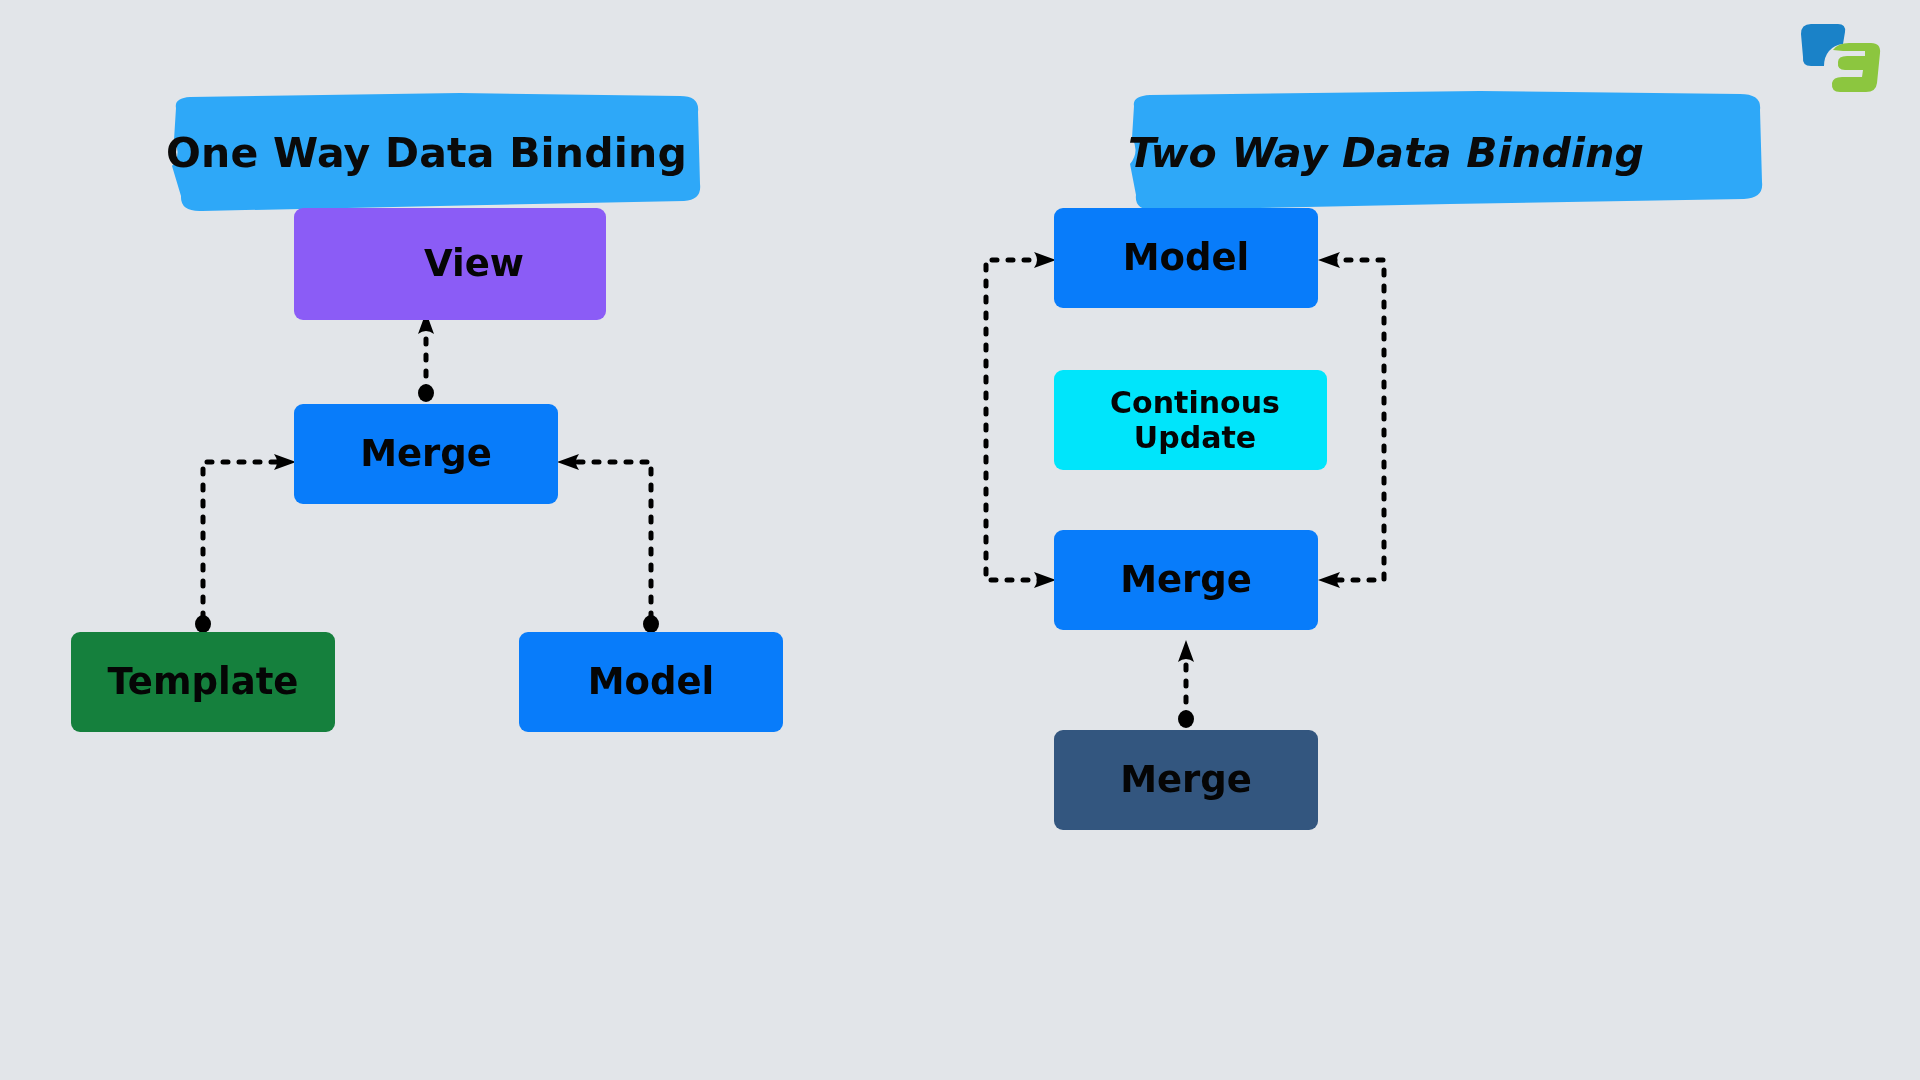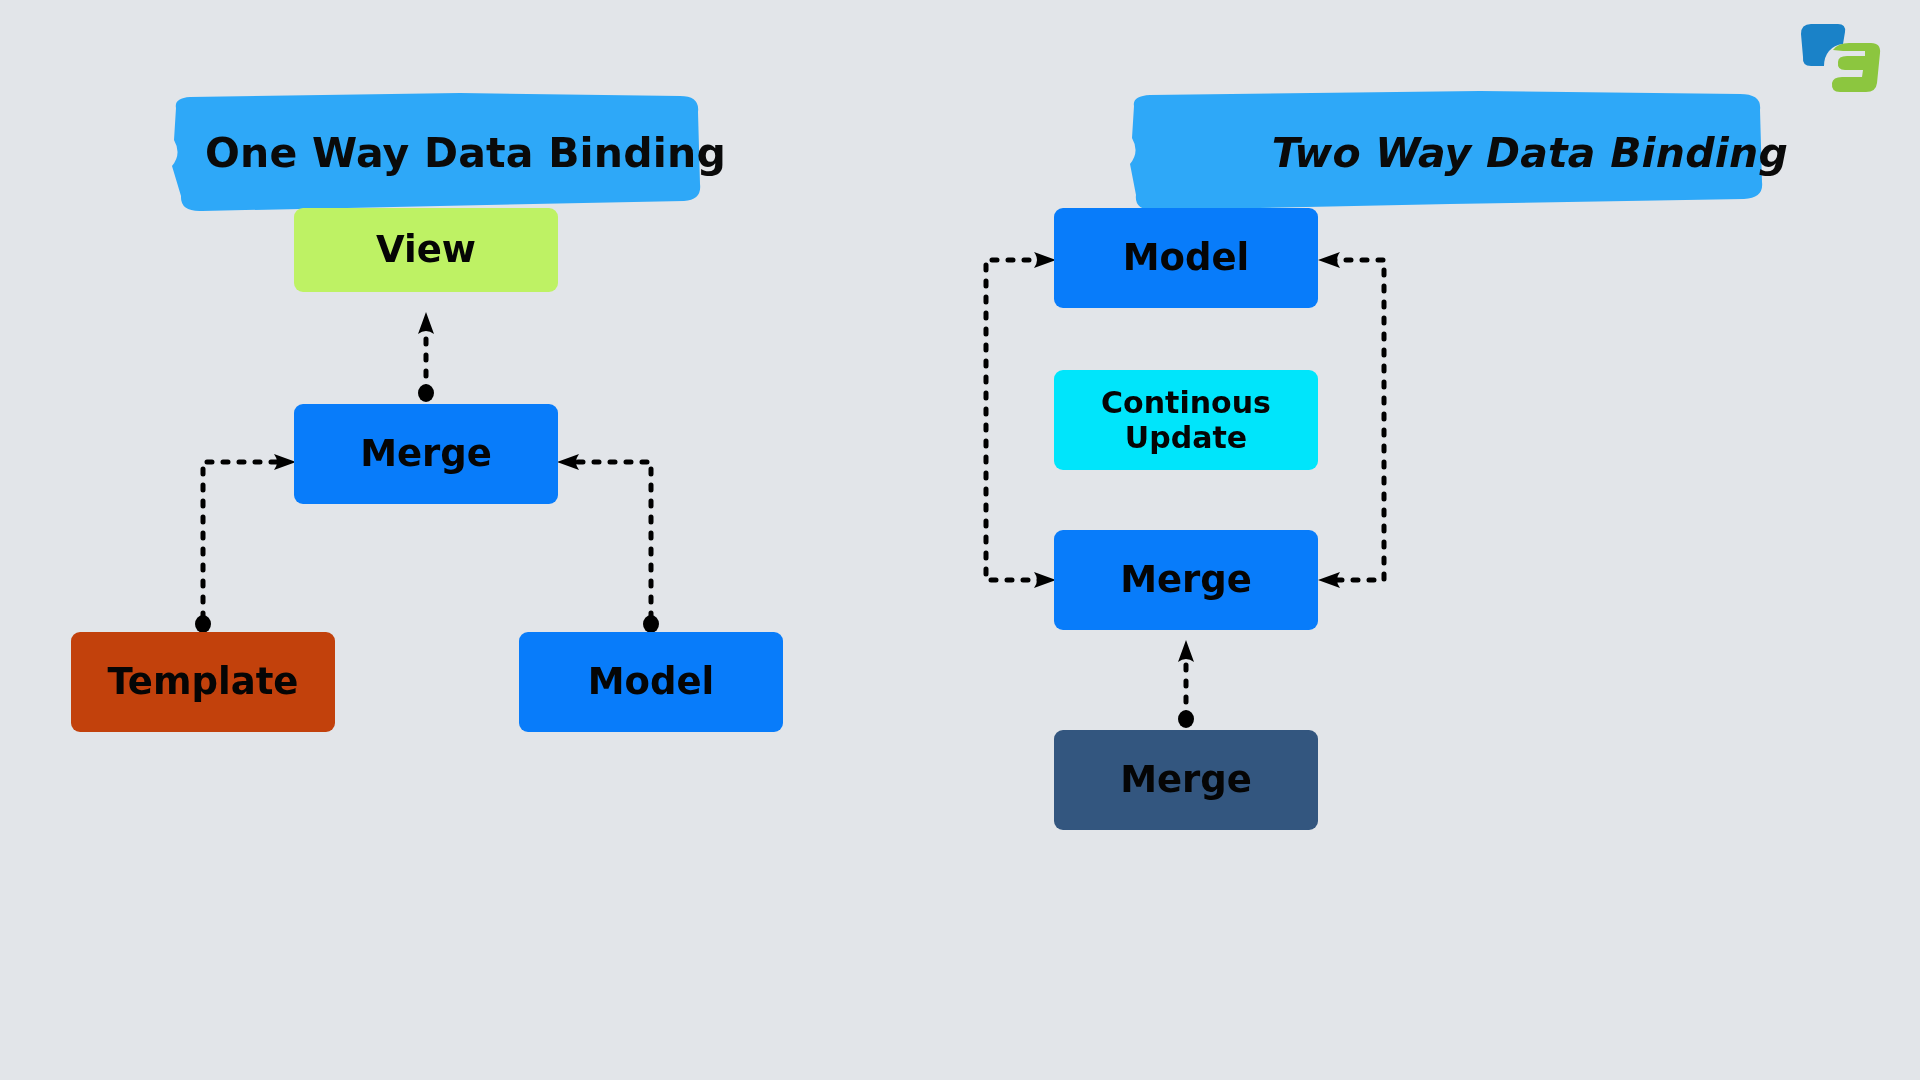--- a/index.html
+++ b/index.html
@@ -8,47 +8,47 @@
     background:#e2e5e9;
     font-family:"DejaVu Sans","Liberation Sans",sans-serif;
     overflow:hidden;position:relative;
   }
   #stage{position:absolute;inset:0;width:1920px;height:1080px;}
 
   
   .logo{position:absolute;left:1793px;top:20px;width:90px;height:78px;}
 
   
-  .banner{position:absolute;display:flex;align-items:center;justify-content:flex-end;}
+  .banner{position:absolute;display:flex;align-items:center;justify-content:flex-start;}
   .banner svg{position:absolute;left:0;top:0;}
   .banner .btxt{
     position:relative;z-index:2;
     font-size:41px;font-weight:bold;color:#0a0a0a;
     letter-spacing:0.2px;white-space:nowrap;
   }
   #banner-one{left:160px;top:88px;width:560px;height:125px;}
   #banner-two{left:1120px;top:88px;width:660px;height:125px;font-style:italic;}
   #banner-one .btxt{transform:translate(6px,2px);}
   #banner-two .btxt{transform:translate(8px,2px);}
 
   
   .node{
     position:absolute;display:flex;align-items:center;justify-content:center;
     border-radius:9px;text-align:center;
     font-weight:bold;color:#050505;line-height:1.18;
   }
   .node .nlabel{display:block;white-space:pre-line;}
 
   .n-lg{font-size:37px;}
-  .n-md{font-size:30px;}
+  .n-md{font-size:30px;padding-left:9px;}
 
   
-  #node-view     {left:294px; top:208px; width:264px;height:84px;background:#bef264;}
+  #node-view     {left:294px; top:208px; width:264px;height:112px;background:#8b5cf6;padding-left:48px;}
   #node-merge-l  {left:294px; top:404px; width:264px;height:100px;background:#087cfa;}
-  #node-template {left:71px;  top:632px; width:264px;height:100px;background:#c2410c;}
+  #node-template {left:71px;  top:632px; width:264px;height:100px;background:#15803d;}
   #node-model-l  {left:519px; top:632px; width:264px;height:100px;background:#087cfa;}
 
   
   #node-model-r  {left:1054px;top:208px; width:264px;height:100px;background:#087cfa;}
   #node-continous{left:1054px;top:370px; width:264px;height:100px;background:#00e5fb;}
   #node-merge-r  {left:1054px;top:530px; width:264px;height:100px;background:#087cfa;}
   #node-merge-r2 {left:1054px;top:730px; width:264px;height:100px;background:#33567f;}
 
   
   #wires{position:absolute;left:0;top:0;width:1920px;height:1080px;pointer-events:none;}

